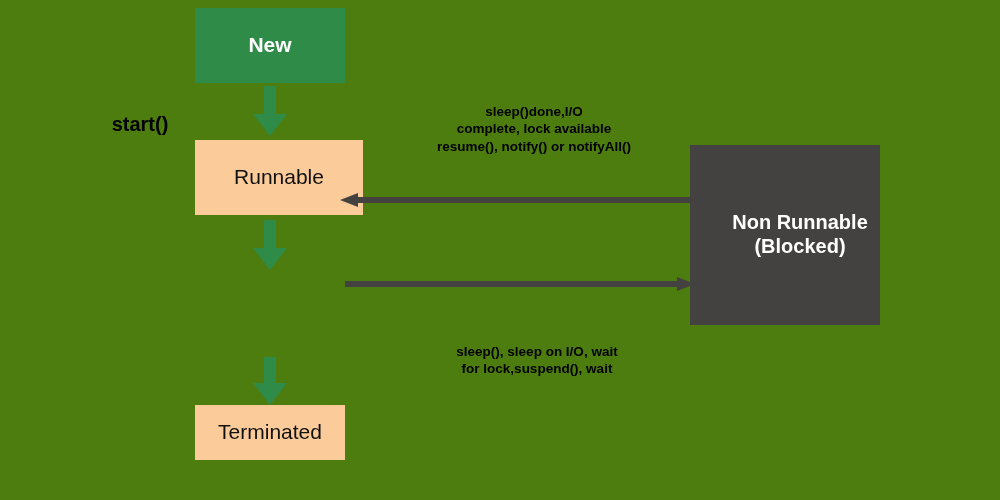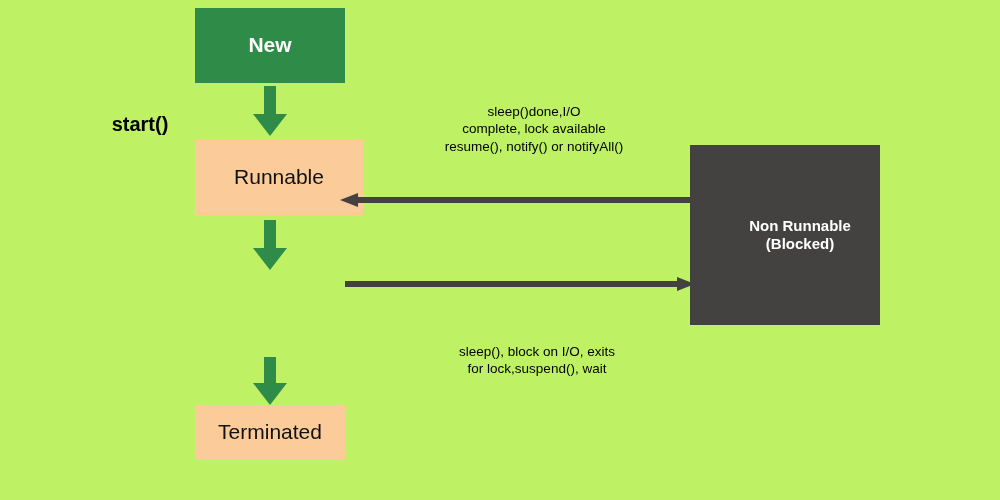--- a/index.html
+++ b/index.html
@@ -7,21 +7,21 @@
     padding: 0;
     background: #ffffff;
   }
   body {
     font-family: "Liberation Sans", sans-serif;
   }
   #canvas {
     position: relative;
     width: 1000px;
     height: 500px;
-    background: #bef264;
+    background: #4d7c0f;
     overflow: hidden;
   }
   .node {
     position: absolute;
     display: flex;
     align-items: center;
     justify-content: center;
     box-sizing: border-box;
     text-align: center;
     line-height: 1.18;
@@ -35,32 +35,32 @@
   .node-orange {
     background: #FCCB9A;
     color: #111111;
     font-weight: normal;
     font-size: 21px;
   }
   .node-dark {
     background: #434241;
     color: #ffffff;
     font-weight: bold;
-    font-size: 15px;
+    font-size: 20px;
     padding-left: 30px;
   }
   .node-label {
     display: block;
     white-space: pre-line;
   }
   .edge-label {
     position: absolute;
     color: #000000;
     font-size: 13.5px;
-    font-weight: normal;
+    font-weight: bold;
     text-align: center;
     line-height: 1.28;
     white-space: pre-line;
   }
   .edge-label.big {
     font-size: 20px;
     font-weight: bold;
   }
   .arrow-v {
     position: absolute;
@@ -138,16 +138,16 @@
 
   <div class="arrow-h" style="left:345px; top:274px; width:350px; height:22px;">
     <svg width="350" height="22" viewBox="0 0 350 22" aria-hidden="true">
       <g fill="#434241">
         <rect x="0" y="7" width="336" height="6"></rect>
         <polygon points="350,10 332,3 332,17"></polygon>
       </g>
     </svg>
   </div>
 
-  <div class="edge-label" style="left:398px; top:343px; width:278px;">sleep(), block on I/O, exits
+  <div class="edge-label" style="left:398px; top:343px; width:278px;">sleep(), sleep on I/O, wait
 for lock,suspend(), wait</div>
 
 </div>
 
 </body></html>

